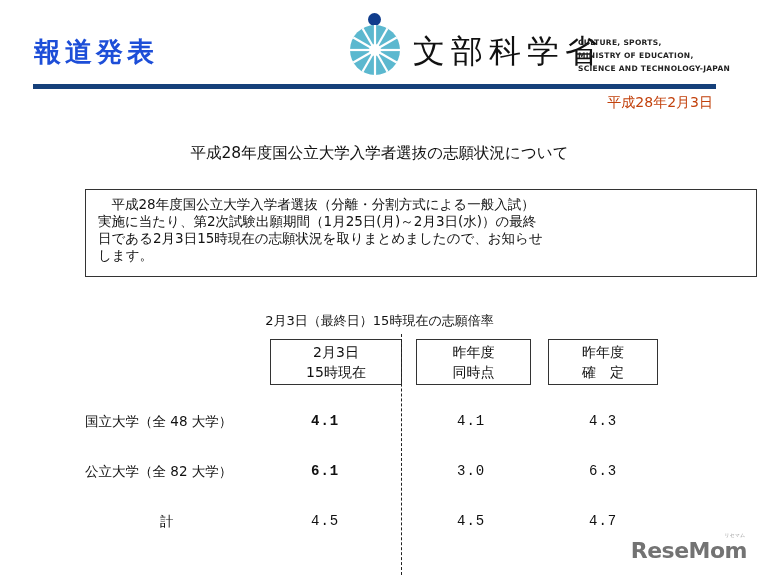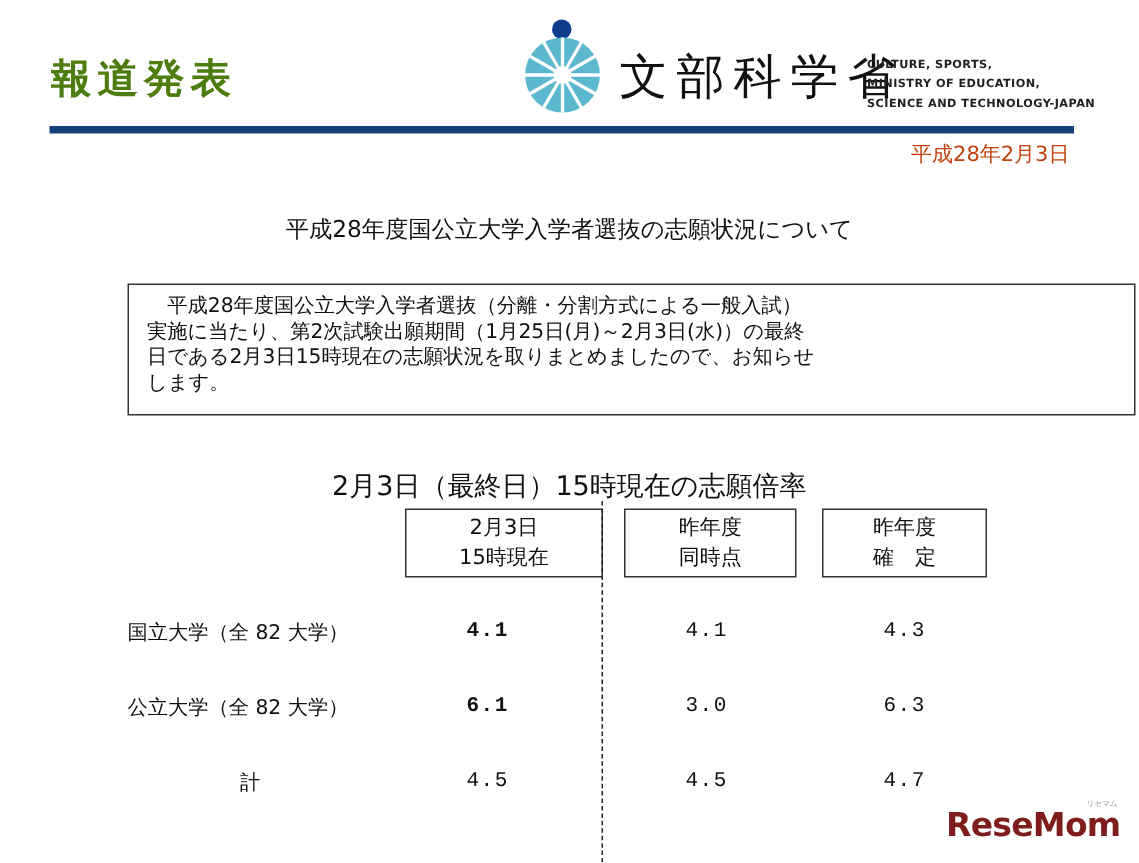--- a/index.html
+++ b/index.html
@@ -3,21 +3,21 @@
   <meta charset="utf-8">
   <style>
     html, body { margin: 0; padding: 0; background: #ffffff; }
     body {
       width: 759px; height: 575px; position: relative; overflow: hidden;
       font-family: "DejaVu Sans", "Liberation Sans", sans-serif; color: #111;
     }
     .abs { position: absolute; }
     .press-title {
       left: 34px; top: 34px; font-size: 27px; font-weight: bold;
-      letter-spacing: 4px; color: #4d7c0f;
+      letter-spacing: 4px; color: #1d4ed8;
     }
     .logo-dot {
       left: 368px; top: 13px; width: 13px; height: 13px; border-radius: 50%;
       background: #0f3c8c;
     }
     .logo-wheel { left: 349px; top: 24px; width: 52px; height: 52px; }
     .ministry-jp {
       left: 413px; top: 30px; font-size: 32px; letter-spacing: 6px; color: #111;
       font-weight: normal;
     }
@@ -34,38 +34,38 @@
     .doc-title {
       left: 0; width: 759px; top: 143px; text-align: center; font-size: 15.5px;
     }
     .notice-box {
       left: 85px; top: 189px; width: 672px; height: 88px;
       border: 1.5px solid #333; box-sizing: border-box;
       padding: 6px 10px 0 12px; font-size: 13.5px; line-height: 17px;
     }
     .notice-box p { margin: 0; }
     .rate-heading {
-      left: 0; width: 759px; top: 312px; text-align: center; font-size: 18px;
+      left: 0; width: 759px; top: 312px; text-align: center; font-size: 13px;
     }
     .col-head {
       border: 1.5px solid #333; box-sizing: border-box; text-align: center;
       font-size: 14px; line-height: 20px; padding-top: 2px;
     }
     .h1 { left: 270px; top: 339px; width: 132px; height: 46px; }
     .h2 { left: 416px; top: 339px; width: 115px; height: 46px; }
     .h3 { left: 548px; top: 339px; width: 110px; height: 46px; }
     .divider {
       left: 401px; top: 334px; width: 0; height: 241px;
       border-left: 1.5px dashed #222;
     }
     .row-label { font-size: 13.5px; left: 85px; }
     .cell { font-size: 14px; font-family: Liberation Mono, monospace; letter-spacing: 1px; }
     .bold { font-weight: bold; }
     .watermark {
-      right: 12px; top: 538px; font-size: 22px; font-weight: bold; color: #7f1d1d;
+      right: 12px; top: 538px; font-size: 22px; font-weight: bold; color: #737373;
       letter-spacing: -0.5px;
     }
     .watermark-small {
       right: 14px; top: 532px; font-size: 5px; color: #999;
     }
   </style>
 </head>
 <body>
 
 <div class="abs press-title">報道発表</div>
@@ -120,21 +120,21 @@
   <div>昨年度</div>
   <div>同時点</div>
 </div>
 <div class="abs col-head h3">
   <div>昨年度</div>
   <div>確　定</div>
 </div>
 
 <div class="abs divider"></div>
 
-<div class="abs row-label" style="top:413px;">国立大学（全 82 大学）</div>
+<div class="abs row-label" style="top:413px;">国立大学（全 48 大学）</div>
 <div class="abs cell bold" style="left:311px; top:413px;">4.1</div>
 <div class="abs cell" style="left:457px; top:413px;">4.1</div>
 <div class="abs cell" style="left:589px; top:413px;">4.3</div>
 
 <div class="abs row-label" style="top:463px;">公立大学（全 82 大学）</div>
 <div class="abs cell bold" style="left:311px; top:463px;">6.1</div>
 <div class="abs cell" style="left:457px; top:463px;">3.0</div>
 <div class="abs cell" style="left:589px; top:463px;">6.3</div>
 
 <div class="abs row-label" style="left:160px; top:513px;">計</div>

